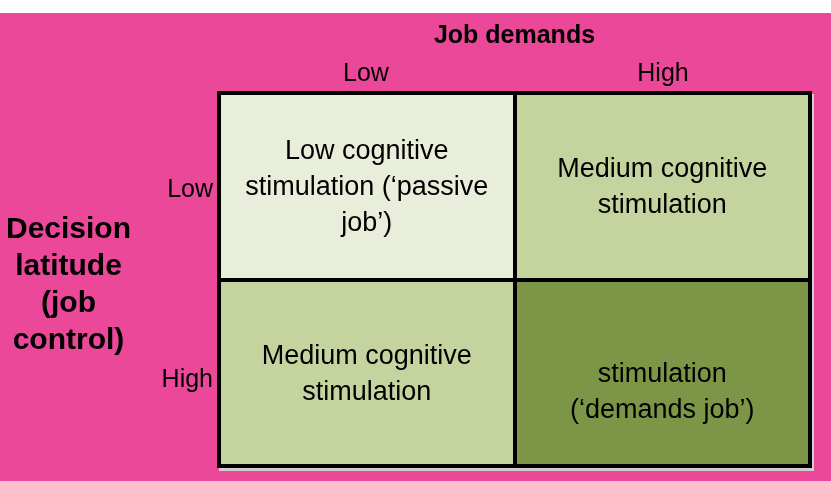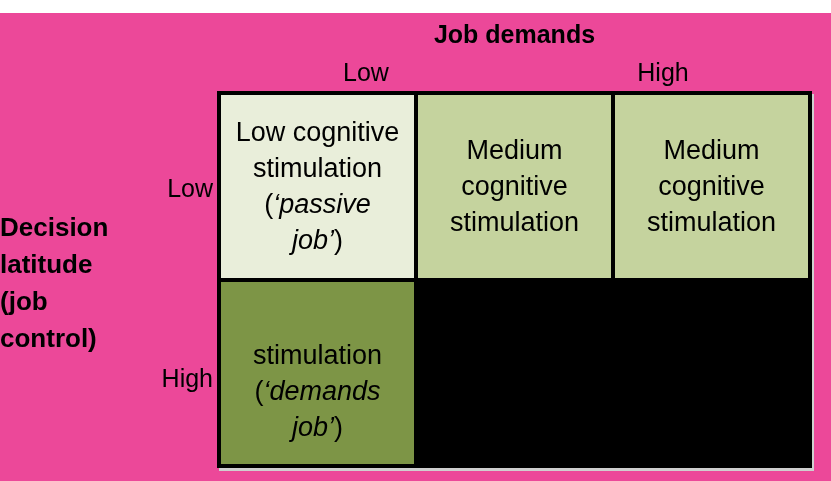--- a/index.html
+++ b/index.html
@@ -35,22 +35,22 @@
     text-align: center;
     font-size: 25px;
   }
   .col-header.low  { left: 217px;   width: 298px; }
   .col-header.high { left: 514px;   width: 298px; }
   .y-title {
     position: absolute;
     left: 0;
     top: 196px;
     width: 137px;
-    text-align: left;
-    font-size: 26px;
+    text-align: center;
+    font-size: 30px;
     font-weight: bold;
     line-height: 37px;
     white-space: pre-line;
   }
   .row-header {
     position: absolute;
     left: 0;
     width: 213px;
     height: 30px;
     line-height: 30px;
@@ -62,37 +62,37 @@
   .matrix {
     position: absolute;
     left: 217px;
     top: 78px;
     width: 595px;
     height: 377px;
     box-sizing: border-box;
     border: 4px solid #000000;
     background: #000000;
     display: grid;
-    grid-template-columns: 1fr 1fr 1fr;
+    grid-template-columns: 1fr 1fr;
     grid-template-rows: 1fr 1fr;
     gap: 4px;
     box-shadow: 2px 3px 0 #cfcfcf;
   }
   .cell {
     display: flex;
     align-items: center;
     justify-content: center;
   }
   .cell-text {
     text-align: center;
     font-size: 27px;
     line-height: 36px;
     padding: 0 10px;
   }
-  .it { font-style: italic; }
+  .it { }
 </style>
 </head>
 <body>
 
 <div class="canvas">
 
   <div class="x-title">Job demands</div>
 
   <div class="col-header low">Low</div>
 

